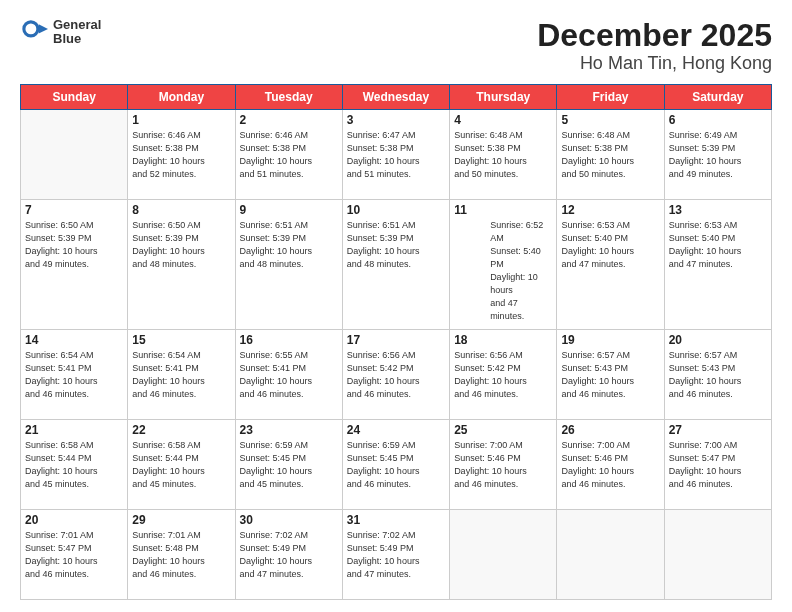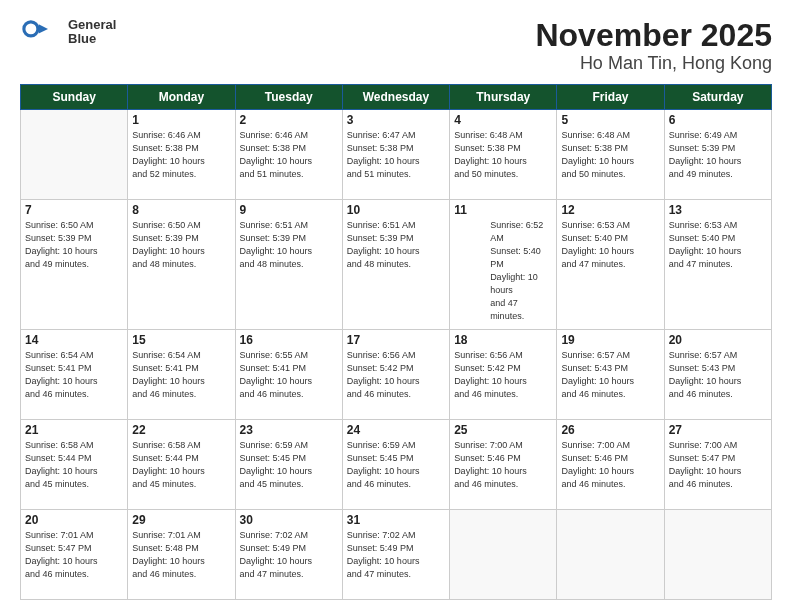--- a/index.html
+++ b/index.html
@@ -19,21 +19,21 @@
     }
     .header {
       display: flex;
       justify-content: space-between;
       align-items: flex-start;
       margin-bottom: 10px;
     }
     .logo {
       display: flex;
       align-items: center;
-      gap: 20px;
+      gap: 5px;
     }
     .logo-text {
       display: flex;
       flex-direction: column;
       font-size: 13px;
       font-weight: bold;
       line-height: 1.1;
       color: #333;
     }
     .logo-text span:first-child { color: #333; }
@@ -55,21 +55,21 @@
       color: #444;
     }
     .calendar {
       flex: 1;
       border: 1px solid #ccc;
       border-collapse: collapse;
       width: 100%;
       table-layout: fixed;
     }
     .calendar th {
-      background-color: #14532d;
+      background-color: #ef4444;
       color: #fff;
       font-size: 12px;
       font-weight: bold;
       text-align: center;
       padding: 5px 2px;
       border: 1px solid #1a5a9a;
     }
     .calendar td {
       border: 1px solid #ccc;
       vertical-align: top;
@@ -104,21 +104,21 @@
         <circle cx="14" cy="14" r="11" fill="#2a6db5"></circle>
         <polygon points="24,8 36,14 24,20" fill="#2a6db5"></polygon>
         <circle cx="14" cy="14" r="7" fill="white"></circle>
       </svg>
       <div class="logo-text">
         <span>General</span>
         <span>Blue</span>
       </div>
     </div>
     <div class="title-block">
-      <div class="main-title">November 2025</div>
+      <div class="main-title">December 2025</div>
       <div class="subtitle">Ho Man Tin, Hong Kong</div>
     </div>
   </div>
 
   <table class="calendar">
     <thead>
       <tr>
       <th>Sunday</th>
           <th>Monday</th>
           <th>Tuesday</th>

